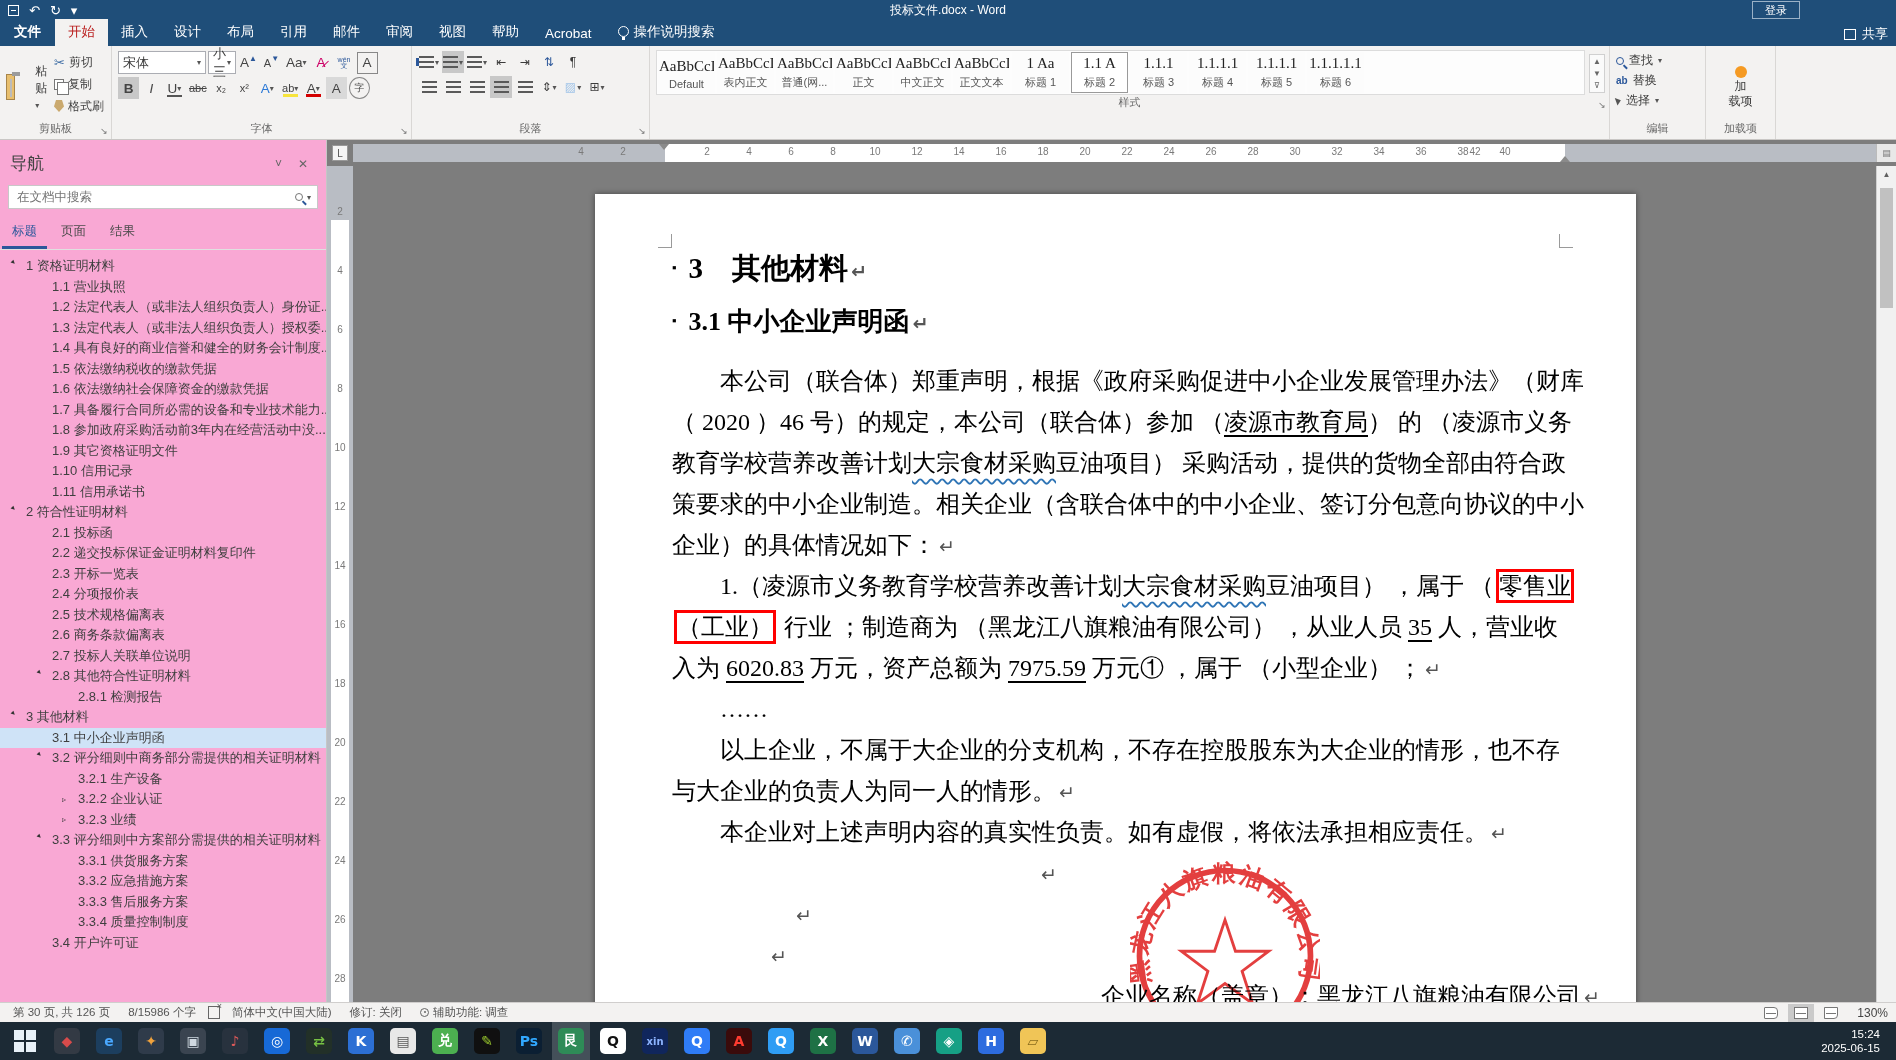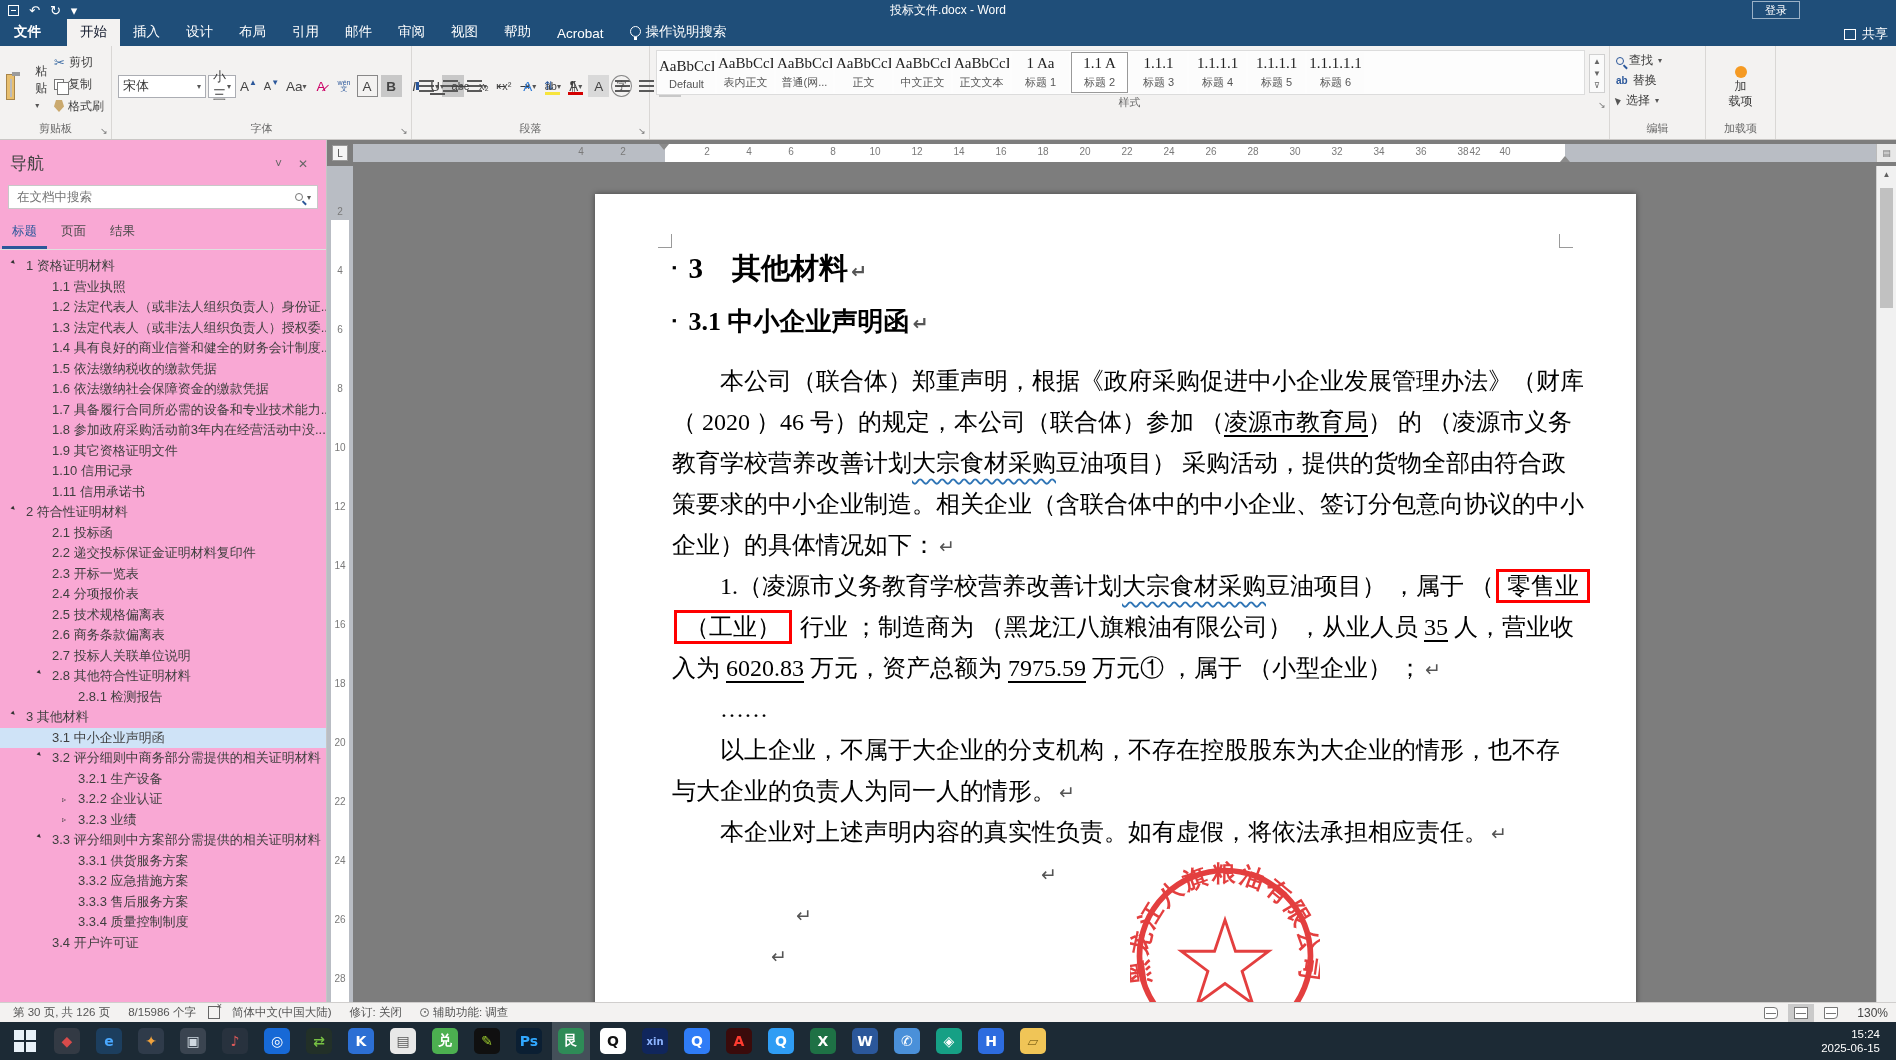--- a/index.html
+++ b/index.html
@@ -13,21 +13,21 @@
   .qat .qico{font-size:13px;line-height:1;color:#fff;}
   .ico-save{display:inline-block;width:11px;height:11px;border:1.5px solid #fff;position:relative;}
   .ico-save:after{content:"";position:absolute;left:2px;top:4px;right:2px;bottom:0;border-top:1.5px solid #fff;}
   .title-text{position:absolute;left:0;right:0;text-align:center;top:2px;font-size:12px;}
   .signin{position:absolute;right:96px;top:1px;border:1px solid #9ab1c6;padding:1px 12px;font-size:11px;height:18px;}
 
   
   .tabrow{height:26px;background:#1f4e79;display:flex;align-items:flex-end;position:relative;}
   .rtab{padding:4px 13px 5px;font-size:13.5px;color:#fff;cursor:default;}
   .rtab.file{background:#1f4e79;font-weight:bold;padding:4px 14px 5px;}
-  .rtab.active{background:#f3f2f1;color:#0f172a;margin-left:12px;}
+  .rtab.active{background:#f3f2f1;color:#b91c1c;}
   .bulb{display:inline-block;width:11px;height:11px;border:1.5px solid #fff;border-radius:50%;margin-right:5px;position:relative;top:1px;}
   .bulb:after{content:"";position:absolute;left:3px;top:10px;width:3px;height:3px;background:#fff;}
   .share-btn{position:absolute;right:8px;bottom:3px;color:#fff;font-size:13px;display:flex;align-items:center;gap:6px;}
   .share-ico{display:inline-block;width:12px;height:11px;border:1.5px solid #fff;}
 
   
   .ribbon{height:94px;background:#f3f2f1;border-bottom:1px solid #c9c7c5;display:flex;font-size:12px;}
   .rgroup{display:flex;flex-direction:column;border-right:1px solid #d9d7d5;}
   .rg-body{flex:1;display:flex;padding:4px 6px 0;gap:6px;}
   .rg-label{height:18px;font-size:11px;color:#696969;text-align:center;position:relative;padding:0 14px;white-space:nowrap;}
@@ -38,21 +38,21 @@
   .ico-clipboard{width:20px;height:26px;background:#e8bf6e;border:1px solid #a8854a;position:relative;}
   .ico-clipboard:before{content:"";position:absolute;left:3px;top:4px;right:3px;bottom:2px;background:#fff;border:1px solid #bbb;}
   .ico-clipboard:after{content:"";position:absolute;left:5px;top:-3px;width:8px;height:4px;background:#9c9c9c;}
   .clip-col{display:flex;flex-direction:column;justify-content:flex-start;gap:2px;padding-top:2px;}
   .sbtn{display:flex;align-items:center;gap:4px;height:20px;white-space:nowrap;color:#444;}
   .ico-cut{color:#3f6ea5;font-size:13px;}
   .ico-copy{display:inline-block;width:10px;height:11px;border:1px solid #777;background:#fff;position:relative;}
   .ico-copy:after{content:"";position:absolute;left:2px;top:2px;width:10px;height:11px;border:1px solid #777;background:#fff;}
   .ico-brush{display:inline-block;width:10px;height:12px;background:#caa96e;clip-path:polygon(20% 0,80% 0,100% 55%,50% 100%,0 55%);}
   
-  .fg-col{display:flex;gap:3px;}
+  .fg-col{display:flex;flex-direction:column;gap:3px;}
   .frow{display:flex;align-items:center;gap:2px;}
   .combo{border:1px solid #abadb3;background:#fff;height:23px;font-size:13px;display:flex;align-items:center;justify-content:space-between;padding:0 4px;}
   .combo.w86{width:88px;} .combo.w40{width:28px;}
   .fbtn{min-width:21px;height:22px;display:flex;align-items:center;justify-content:center;font-size:13.5px;color:#444;padding:0 2px;position:relative;}
   .fbtn.on{background:#c8c8c8;}
   .fbtn b{font-weight:bold;} .fbtn i{font-style:italic;}
   .fbtn .mini{font-size:8px;position:relative;top:-4px;color:#2b579a;}
   .ubar:after,.rbar:after,.ybar:after{content:"";position:absolute;left:3px;right:3px;bottom:2px;height:3px;}
   .rbar:after{background:#d40000;} .ybar:after{background:#f7e43c;} .ubar:after{background:#555;height:2px;}
   .boxa{border:1px solid #888;}
@@ -130,21 +130,21 @@
   .ln{position:relative;}
   .ln.h1{margin-top:58px;font-size:29px;font-weight:bold;line-height:32px;}
   .ln.h2{margin-top:20px;font-size:26px;font-weight:bold;line-height:30px;}
   .ln.h2 + .ln.b{margin-top:22px;}
   .ln.b{font-size:24px;line-height:41px;height:41px;white-space:nowrap;}
   .ln.ind{padding-left:48px;}
   .hmark{display:inline-block;font-size:13px;vertical-align:middle;margin-right:12px;position:relative;top:-3px;}
   .pm{font-family:"DejaVu Sans",sans-serif;font-size:19px;color:#555;margin-left:3px;}
   .u{border-bottom:2px solid #000;}
   .w{text-decoration:underline;text-decoration-style:wavy;text-decoration-color:#2e74b5;text-decoration-thickness:2px;text-underline-offset:7px;}
-  .rbox{border:3px solid #ff0000;padding:1px 8px;margin:0 2px;}
+  .rbox{border:3px solid #ff0000;padding:1px 0;margin:0 2px;}
   
   .stamp{position:absolute;left:535px;top:667px;width:190px;height:190px;opacity:.88;mix-blend-mode:multiply;pointer-events:none;}
 
   
   .statusbar{height:20px;background:#f3f2f1;border-top:1px solid #d0cecd;display:flex;align-items:center;font-size:11.5px;color:#555;padding:0 4px;}
   .sb-item{padding:0 9px;white-space:nowrap;}
   .sb-ico-book{display:inline-block;width:12px;height:13px;border:1px solid #666;position:relative;margin:0 3px;vertical-align:-3px;}
   .sb-ico-book:after{content:"×";position:absolute;right:-3px;top:-6px;font-size:9px;color:#555;}
   .sb-ico-person{display:inline-block;width:9px;height:9px;border:1px solid #666;border-radius:50%;margin-right:4px;position:relative;vertical-align:-1px;}
   .sb-ico-person:after{content:"";position:absolute;left:3px;top:2px;width:2px;height:2px;background:#666;border-radius:50%;}
@@ -639,20 +639,21 @@
                 <div class="ln b ind"><span>1.（凌源市义务教育学校营养改善计划</span><span class="w">大宗食材采购</span><span>豆油项目） ，属于 （</span><span class="rbox">零售业</span></div>
                 <div class="ln b"><span class="rbox">（工业）</span><span> 行业 ；制造商为 （黑龙江八旗粮油有限公司） ，从业人员 </span><span class="u">35</span><span> 人，营业收</span></div>
                 <div class="ln b"><span>入为 </span><span class="u">6020.83</span><span> 万元，资产总额为 </span><span class="u">7975.59</span><span> 万元① ，属于 （小型企业） ；</span><span class="pm">↵</span></div>
                 <div class="ln b ind"><span>……</span></div>
                 <div class="ln b ind"><span>以上企业，不属于大企业的分支机构，不存在控股股东为大企业的情形，也不存</span></div>
                 <div class="ln b"><span>与大企业的负责人为同一人的情形。</span><span class="pm">↵</span></div>
                 <div class="ln b ind"><span>本企业对上述声明内容的真实性负责。如有虚假，将依法承担相应责任。</span><span class="pm">↵</span></div>
                 <div class="ln b" style="padding-left: 366px;"><span class="pm">↵</span></div>
                 <div class="ln b" style="padding-left: 121px;"><span class="pm">↵</span></div>
                 <div class="ln b" style="padding-left: 96px;"><span class="pm">↵</span></div>
+                <div class="ln b" style="padding-left: 429px;"><span>企业名称（盖章）：黑龙江八旗粮油有限公司</span><span class="pm">↵</span></div>
               </div>
             <svg class="stamp" viewBox="0 0 200 200">
               <circle cx="100" cy="100" r="90" fill="none" stroke="#e02424" stroke-width="6"></circle>
               <path id="stArc" d="M 24 134 A 82 82 0 1 1 176 134" fill="none"></path>
               <text fill="#e02424" font-size="25" font-family="'Liberation Serif',serif" font-weight="bold" letter-spacing="3">
                 <textPath href="#stArc" startOffset="2%">黑龙江八旗粮油有限公司</textPath>
               </text>
               <path d="M100 62 L111 95 L146 95 L118 116 L129 150 L100 129 L71 150 L82 116 L54 95 L89 95 Z" fill="none" stroke="#e02424" stroke-width="3"></path>
             </svg>
           </div>

